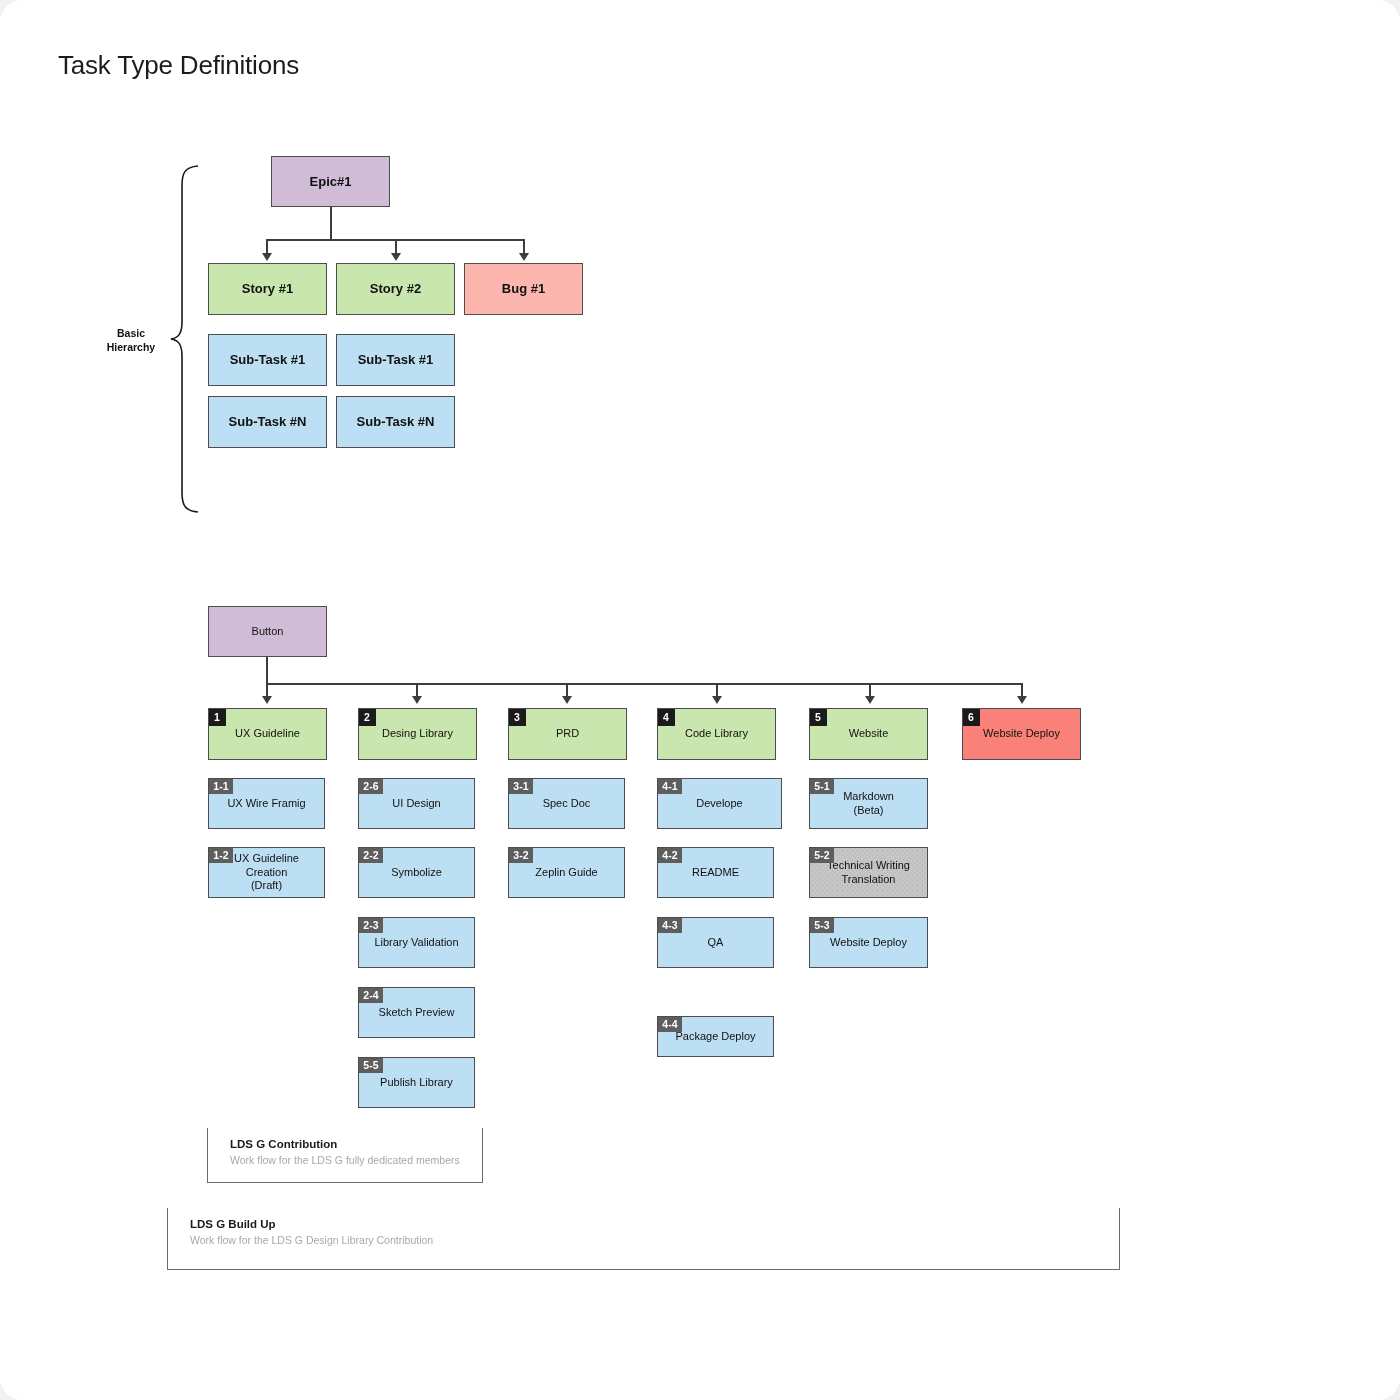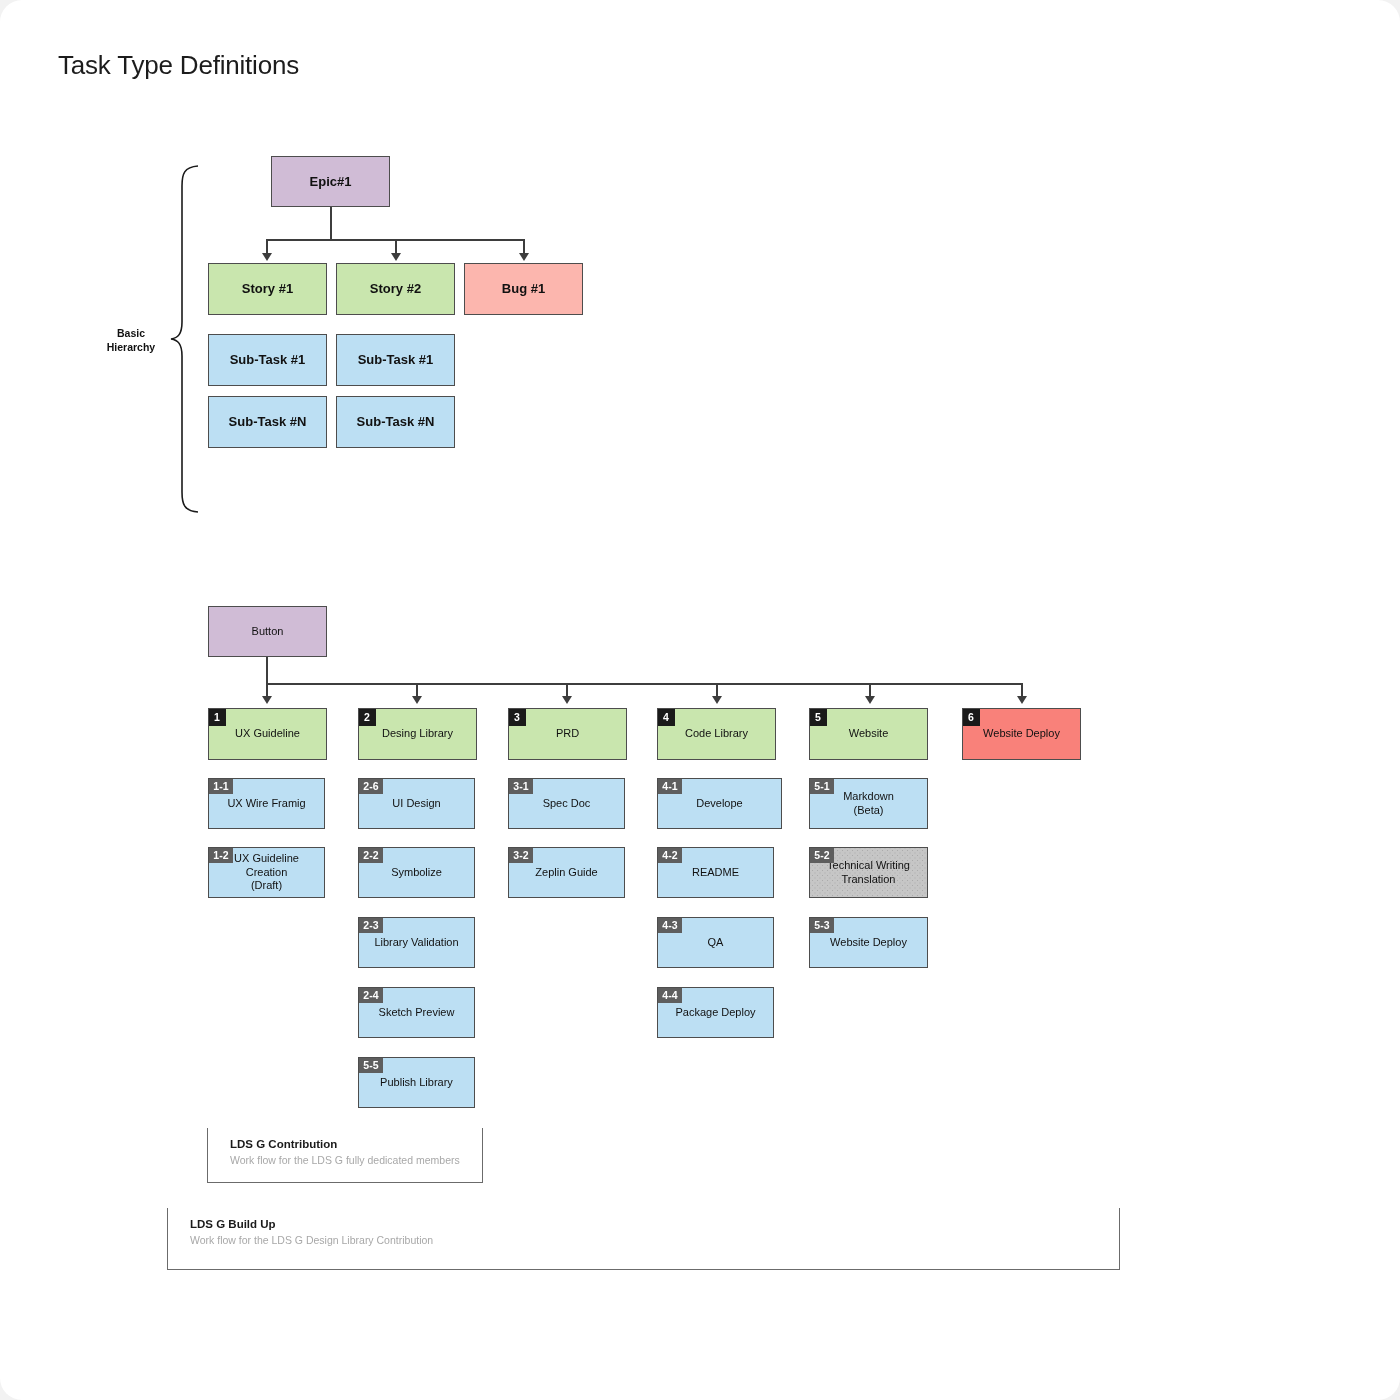--- a/index.html
+++ b/index.html
@@ -300,21 +300,21 @@
         <span class="label">Develope</span>
       </div>
       <div class="node f fill-blue" style="left:657px; top:847px; width:117px; height:51px;">
         <div class="badge lvl2">4-2</div>
         <span class="label">README</span>
       </div>
       <div class="node f fill-blue" style="left:657px; top:917px; width:117px; height:51px;">
         <div class="badge lvl2">4-3</div>
         <span class="label">QA</span>
       </div>
-      <div class="node f fill-blue" style="left:657px; top:987px; width:117px; height:51px;">
+      <div class="node f fill-blue" style="left:657px; top:1016px; width:117px; height:41px;">
         <div class="badge lvl2">4-4</div>
         <span class="label">Package Deploy</span>
       </div>
 
       <div class="node f fill-green" style="left:809px; top:708px; width:119px; height:52px;">
         <div class="badge lvl1">5</div>
         <span class="label">Website</span>
       </div>
       <div class="node f fill-blue" style="left:809px; top:778px; width:119px; height:51px; white-space:pre-line;">
         <div class="badge lvl2">5-1</div>

